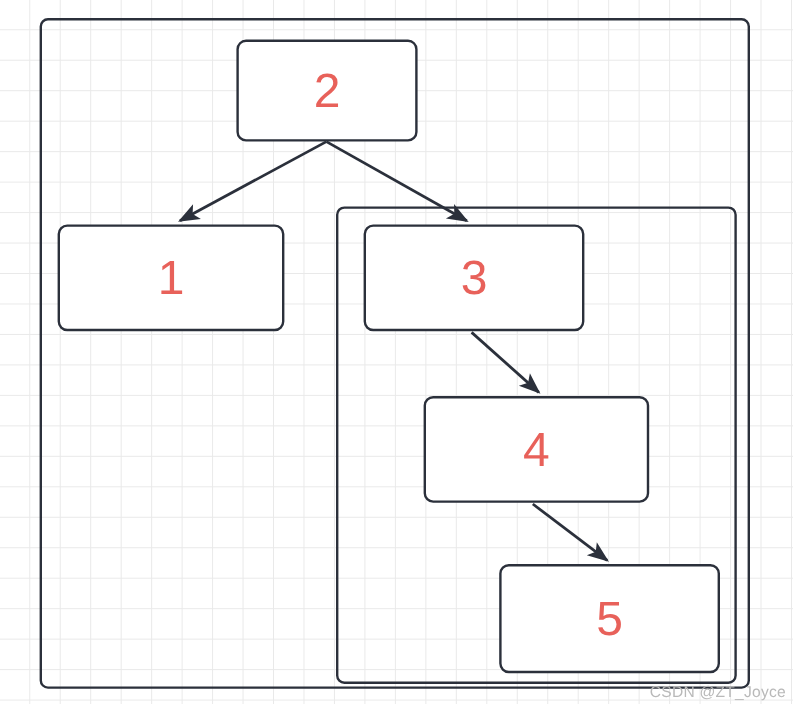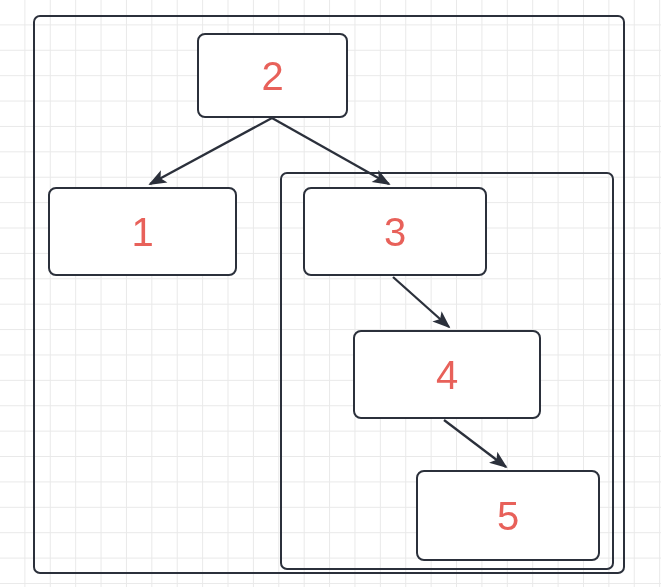--- a/index.html
+++ b/index.html
@@ -100,14 +100,15 @@
   <div class="node-box" id="node-3" style="left: 303px; top: 187px; width: 184px; height: 89px;">
     <span class="node-label">3</span>
   </div>
   <div class="node-box" id="node-4" style="left: 353px; top: 330px; width: 188px; height: 89px;">
     <span class="node-label">4</span>
   </div>
   <div class="node-box" id="node-5" style="left: 416px; top: 470px; width: 184px; height: 91px;">
     <span class="node-label">5</span>
   </div>
 
+  <div class="watermark">CSDN @ZT_Joyce</div>
 
 </div>
 
 </body></html>

